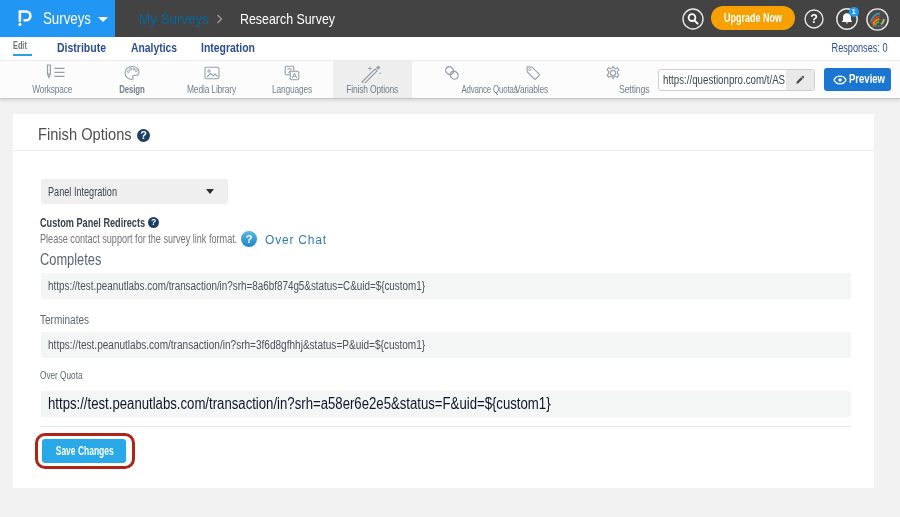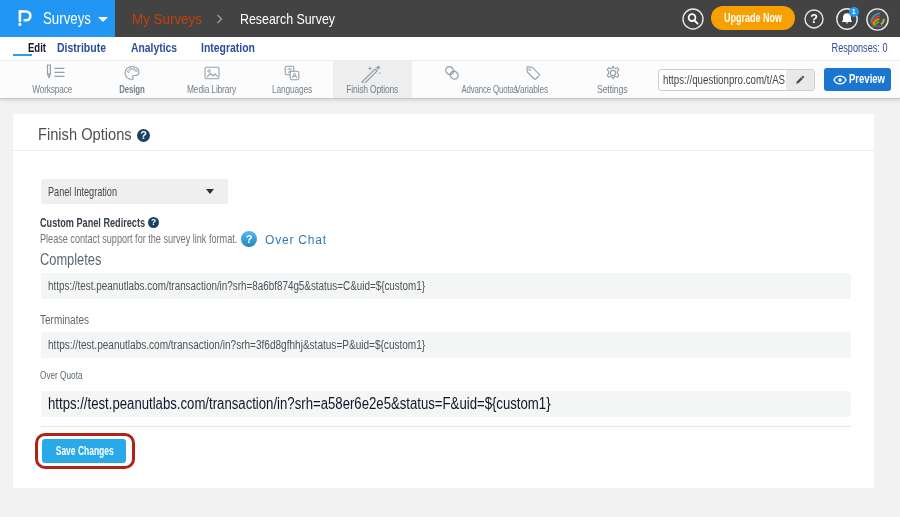--- a/index.html
+++ b/index.html
@@ -15,21 +15,21 @@
 <div class="abs" style="left:0;top:0;width:900px;height:37px;background:#434343;"></div>
 <div class="abs" style="left:0;top:0;width:115px;height:37px;background:#2196f3;"></div>
 <svg class="abs" style="left:16px;top:7px;" width="18" height="22" viewBox="0 0 18 22">
   <path d="M3.9,4.5 H10 a4.4,4.4 0 0 1 0,8.8 H8.6" fill="none" stroke="#fff" stroke-width="2.6" stroke-linecap="round"></path>
   <path d="M3.9,4.5 V14" fill="none" stroke="#fff" stroke-width="2.6" stroke-linecap="round"></path>
   <circle cx="3.9" cy="17.4" r="1.55" fill="#fff"></circle>
 </svg>
 <div class="abs" style="left:43px;top:0;height:37px;line-height:37px;color:#fff;font-size:16px;"><span class="sx" id="surveys" style="transform:scaleX(0.83);">Surveys</span></div>
 <div class="abs" style="left:98px;top:17px;width:0;height:0;border-left:5.5px solid transparent;border-right:5.5px solid transparent;border-top:5.5px solid #fff;"></div>
 
-<div class="abs" style="left:132px;top:0;height:37px;line-height:37px;color:#c2410c;font-size:15px;"><span class="sx" id="mysurveys" style="transform:scaleX(0.893);">My Surveys</span></div>
+<div class="abs" style="left:139px;top:0;height:37px;line-height:37px;color:#0369a1;font-size:15px;"><span class="sx" id="mysurveys" style="transform:scaleX(0.893);">My Surveys</span></div>
 <svg class="abs" style="left:216px;top:14px;" width="7" height="10" viewBox="0 0 7 10">
     <path d="M1.5,1 L5.5,5 L1.5,9" fill="none" stroke="#9a9a9a" stroke-width="1.4"></path>
   </svg>
 <div class="abs" style="left:240px;top:0;height:37px;line-height:37px;color:#ffffff;font-size:15px;"><span class="sx" id="research" style="transform:scaleX(0.826);">Research Survey</span></div>
 
 <svg class="abs" style="left:682px;top:8px;" width="22" height="22" viewBox="0 0 22 22">
   <circle cx="11" cy="11" r="10" fill="none" stroke="#e8e8e8" stroke-width="1.4"></circle>
   <circle cx="10" cy="9.6" r="3.4" fill="none" stroke="#fff" stroke-width="1.8"></circle>
   <line x1="12.4" y1="12.4" x2="15.6" y2="15.6" stroke="#fff" stroke-width="2" stroke-linecap="round"></line>
 </svg>
@@ -52,21 +52,21 @@
   <circle cx="11.5" cy="11.5" r="10.6" fill="#4a4a4a" stroke="#e8e8e8" stroke-width="1.4"></circle>
   <path d="M5.2,14.5 A9.3,9.3 0 0 1 14.2,5.3" fill="none" stroke="#2a9ab8" stroke-width="1.7"></path>
   <path d="M6.3,16.1 A7.6,7.6 0 0 1 13.8,8.2" fill="none" stroke="#e03c2a" stroke-width="1.8"></path>
   <path d="M7.6,17.3 A5.8,5.8 0 0 1 13.4,11.2" fill="none" stroke="#f59300" stroke-width="1.7"></path>
   <path d="M9.2,18 A4,4 0 0 1 13.2,14" fill="none" stroke="#5aaa3c" stroke-width="1.8"></path>
   <path d="M14.8,16.2 a6,6 0 0 0 3,-5.2" fill="none" stroke="#9bbf65" stroke-width="1.9"></path>
   <rect x="6" y="17.5" width="11" height="1.3" fill="#6a6a6a"></rect>
 </svg>
 
 <div class="abs" style="left:0;top:37px;width:900px;height:23px;background:#ffffff;"></div>
-<div class="abs nav" style="left:13px;top:40px;width:19px;font-size:13px;font-weight:bold;color:#0f172a;margin-left:15px;"><span class="sx" id="edit" style="transform:scaleX(0.733);">Edit</span></div>
+<div class="abs nav" style="left:13px;top:40px;width:19px;font-size:10px;font-weight:bold;color:#737373;"><span class="sx" id="edit" style="transform:scaleX(0.733);">Edit</span></div>
 <div class="abs nav" style="left:57px;top:40px;font-size:13px;font-weight:bold;color:#2c4d9a;"><span class="sx" id="distribute" style="transform:scaleX(0.808);">Distribute</span></div>
 <div class="abs nav" style="left:131px;top:40px;font-size:13px;font-weight:bold;color:#2c4d9a;"><span class="sx" id="analytics" style="transform:scaleX(0.796);">Analytics</span></div>
 <div class="abs nav" style="left:201px;top:40px;font-size:13px;font-weight:bold;color:#2c4d9a;"><span class="sx" id="integration" style="transform:scaleX(0.804);">Integration</span></div>
 <div class="abs" style="right:13px;top:40px;font-size:13px;color:#2c4d9a;"><span class="sx" id="responses" style="transform:scaleX(0.704);transform-origin:100% 50%;">Responses: 0</span></div>
 
 <div class="abs" style="left:13px;top:54px;width:19px;height:2px;background:#25a3e3;"></div>
 
 <div class="abs" style="left:0;top:60px;width:900px;height:39px;background:#fcfcfc;border-top:1px solid #ededed;border-bottom:1px solid #c6c6c6;box-shadow:0 2px 3px rgba(0,0,0,0.10);"></div>
 <div class="abs" style="left:333px;top:61px;width:79px;height:37px;background:#eeeeee;"></div>
 
@@ -118,21 +118,21 @@
   <circle cx="9" cy="9" r="2.6" fill="none" stroke="#93A0AB" stroke-width="1.1"></circle>
 </svg>
 
 <div class="abs lbl" style="left:12px;top:83px;width:80px;"><span class="sx" id="lb1" style="transform:scaleX(0.792);transform-origin:50% 50%;">Workspace</span></div>
 <div class="abs lbl" style="left:92px;top:83px;width:80px;font-weight:bold;"><span class="sx" id="lb2" style="transform:scaleX(0.746);transform-origin:50% 50%;">Design</span></div>
 <div class="abs lbl" style="left:172px;top:83px;width:80px;"><span class="sx" id="lb3" style="transform:scaleX(0.803);transform-origin:50% 50%;">Media Library</span></div>
 <div class="abs lbl" style="left:252px;top:83px;width:80px;"><span class="sx" id="lb4" style="transform:scaleX(0.797);transform-origin:50% 50%;">Languages</span></div>
 <div class="abs lbl" style="left:332px;top:83px;width:80px;"><span class="sx" id="lb5" style="transform:scaleX(0.809);transform-origin:50% 50%;">Finish Options</span></div>
 <div class="abs lbl" style="left:412px;top:83px;width:80px;padding-left:40px;"><span class="sx" id="lb6" style="transform:scaleX(0.748);transform-origin:50% 50%;">Advance Quotas</span></div>
 <div class="abs lbl" style="left:492px;top:83px;width:80px;"><span class="sx" id="lb7" style="transform:scaleX(0.801);transform-origin:50% 50%;">Variables</span></div>
-<div class="abs lbl" style="left:572px;top:83px;width:80px;"><span class="sx" id="lb8" style="transform:scaleX(0.839);transform-origin:50% 50%;">Settings</span></div>
+<div class="abs lbl" style="left:572px;top:83px;width:80px;text-align:right;"><span class="sx" id="lb8" style="transform:scaleX(0.839);transform-origin:50% 50%;">Settings</span></div>
 
 <div class="abs" style="left:658px;top:69px;width:157px;height:22px;background:#fff;border:1px solid #cfcfcf;border-radius:3px;"></div>
 <div class="abs" style="left:663px;top:69px;height:22px;line-height:22px;font-size:12px;color:#3c4650;width:122px;overflow:hidden;"><span class="sx" id="urlinput" style="transform:scaleX(0.81);">https://questionpro.com/t/AS…</span></div>
 <div class="abs" style="left:786px;top:70px;width:28px;height:20px;background:#e9e9e9;border-radius:0 2px 2px 0;"></div>
 <svg class="abs" style="left:795px;top:74px;" width="11" height="11" viewBox="0 0 11 11">
   <path d="M1.2,9.8 l0.55,-2.2 5.5,-5.5 a0.9,0.9 0 0 1 1.3,0 l0.35,0.35 a0.9,0.9 0 0 1 0,1.3 l-5.5,5.5 z" fill="#4e4e4e"></path>
   <path d="M6.3,2.9 l1.8,1.8" stroke="#fcfcfc" stroke-width="0.7"></path>
 </svg>
 
 <div class="abs" style="left:824px;top:68px;width:67px;height:23px;background:#1b76d1;border-radius:3px;"></div>

